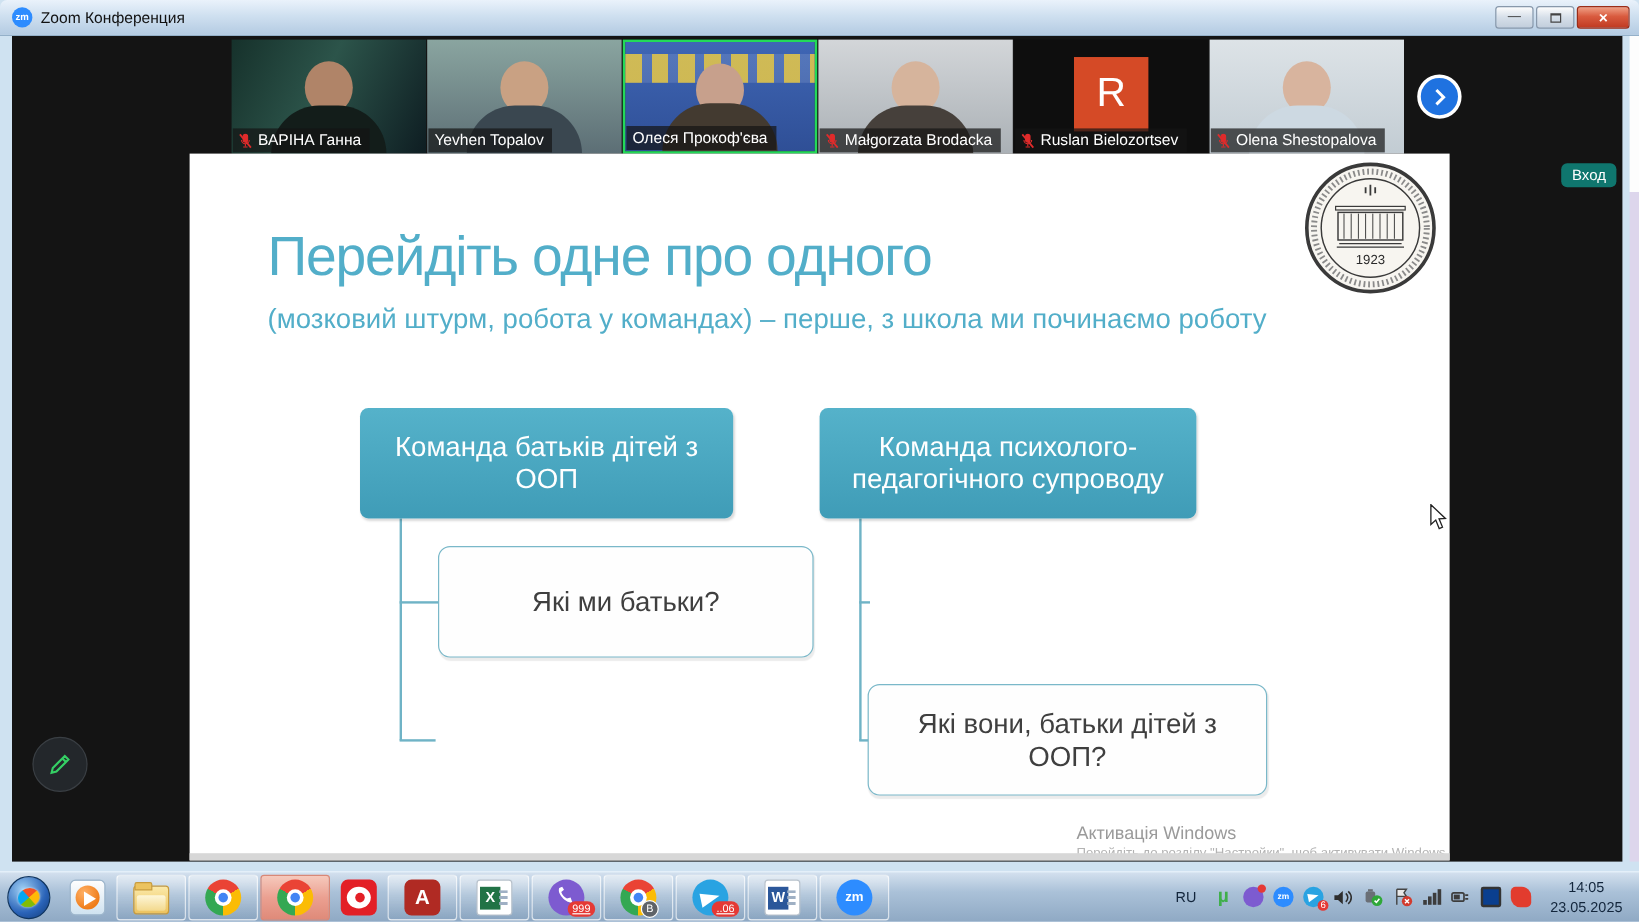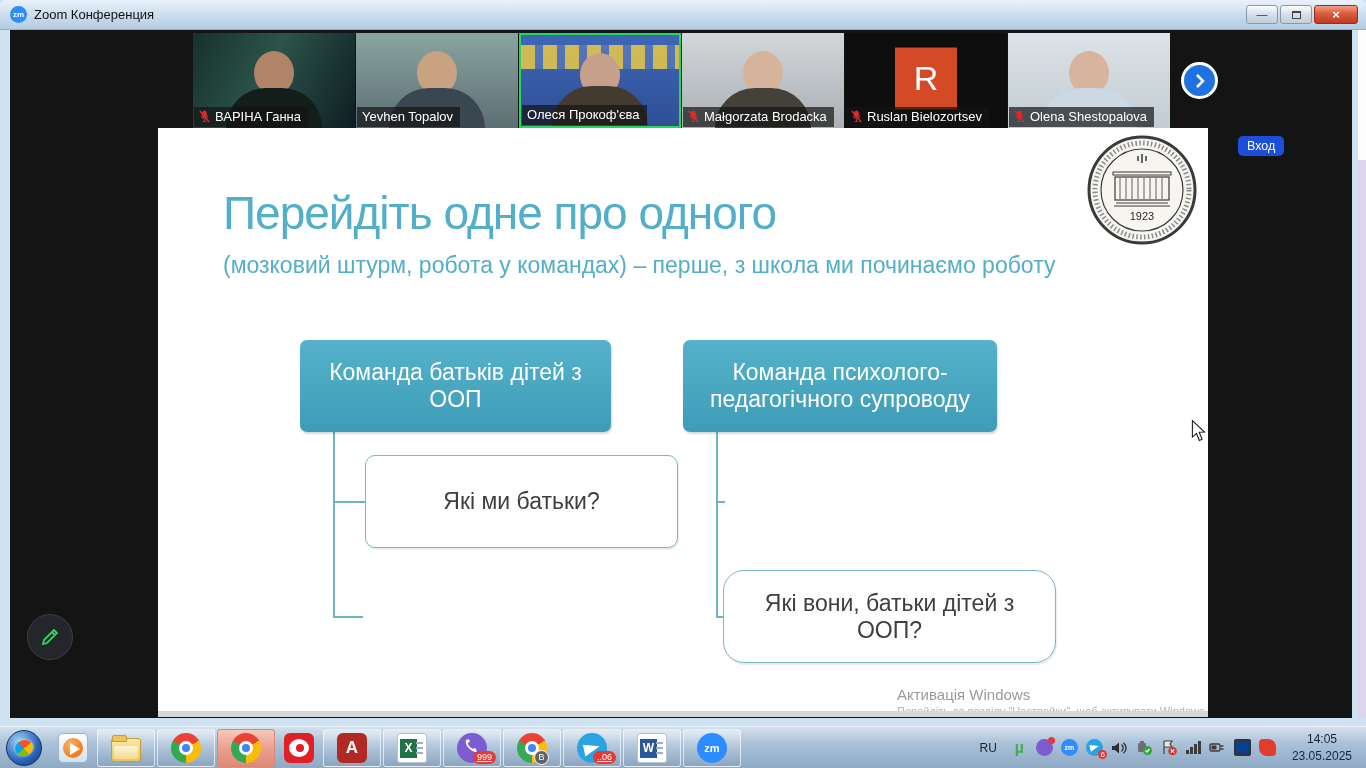--- a/index.html
+++ b/index.html
@@ -28,21 +28,21 @@
   .content { position:absolute; left:10px; top:30px; width:1342px; height:688px;
     background:#141414; }
   .right-sliver { position:absolute; left:1358px; top:30px; width:8px; height:688px;
     background:linear-gradient(#fdfdfd 0 130px,#ddd6ec 130px); }
 
   
   .strip { position:absolute; left:183px; top:3px; display:flex; }
   .tile { position:relative; width:162px; height:95px; margin-right:1px;
     overflow:hidden; background:#222; }
   .tile.speaking { border:2px solid #23d959; }
-  .name-tag { position:absolute; left:1px; bottom:1px; display:flex; align-items:center;
+  .name-tag { position:absolute; left:1px; bottom:1px; display:flex; align-items:flex-end;
     gap:5px; background:rgba(20,20,20,.7); color:#fff; font-size:13px;
     padding:2px 7px 3px 5px; max-width:158px; white-space:nowrap; }
   .head { position:absolute; left:50%; top:18px; transform:translateX(-50%);
     width:40px; height:44px; border-radius:50%; }
   .torso { position:absolute; left:50%; bottom:0; transform:translateX(-50%);
     width:96px; height:40px; border-radius:46px 46px 0 0; }
   .t1 { background:linear-gradient(115deg,#16312b,#2c544a 45%,#0e1d22); }
   .t1 .head{background:#b08468;} .t1 .torso{background:#131d1a;}
   .t2 { background:linear-gradient(#8aa5a0,#5c6e75); }
   .t2 .head{background:#c9a183;} .t2 .torso{background:#3a4750;}
@@ -76,26 +76,26 @@
     display:flex; align-items:center; justify-content:center; text-align:center;
     padding:6px 14px; box-shadow:1px 2px 2px rgba(0,0,0,.15); }
   .child-box { position:absolute; height:93px; border:1.5px solid #7ab8c9;
     border-radius:10px; background:#fefefe; color:#3f3f3f; font-size:23px;
     display:flex; align-items:center; justify-content:center; text-align:center;
     padding:6px 18px; box-shadow:1px 2px 1px rgba(0,0,0,.08); }
   .pb-l { left:142px; top:212px; } .pb-r { left:525px; top:212px; width:314px; }
   .cb-l1 { left:207px; top:327px; width:313px; }
   .cb-l2 { left:205px; top:442px; width:315px; }
   .cb-r1 { left:565px; top:327px; width:330px; }
-  .cb-r2 { left:565px; top:442px; width:333px;border-radius:21px; }
+  .cb-r2 { left:565px; top:442px; width:333px; }
   .conn { position:absolute; background:#6fb3c6; }
   .wm1 { position:absolute; left:739px; top:558px; font-size:15px; color:#9a9a9a; }
   .wm2 { position:absolute; left:739px; top:577px; font-size:11px; color:#b3b3b3; }
 
-  .login-btn { position:absolute; left:1228px; top:106px; background:#1d4ed8;
+  .login-btn { position:absolute; left:1291px; top:106px; background:#0f766e;
     color:#fff; font-size:12.5px; padding:3px 9px; border-radius:5px; }
   .pencil-btn { position:absolute; left:17px; top:584px; width:46px; height:46px;
     border-radius:50%; background:#23272b; border:1px solid #3a3f44;
     display:flex; align-items:center; justify-content:center; }
   .cursor { position:absolute; left:1179px; top:390px; }
 
   
   .taskbar { position:absolute; left:0; top:726px; width:1366px; height:42px;
     background:linear-gradient(#d3e0ee,#aac1d8 40%,#8fa9c4);
     border-top:1px solid #e9f2fa; display:flex; align-items:center; padding-left:6px; }

